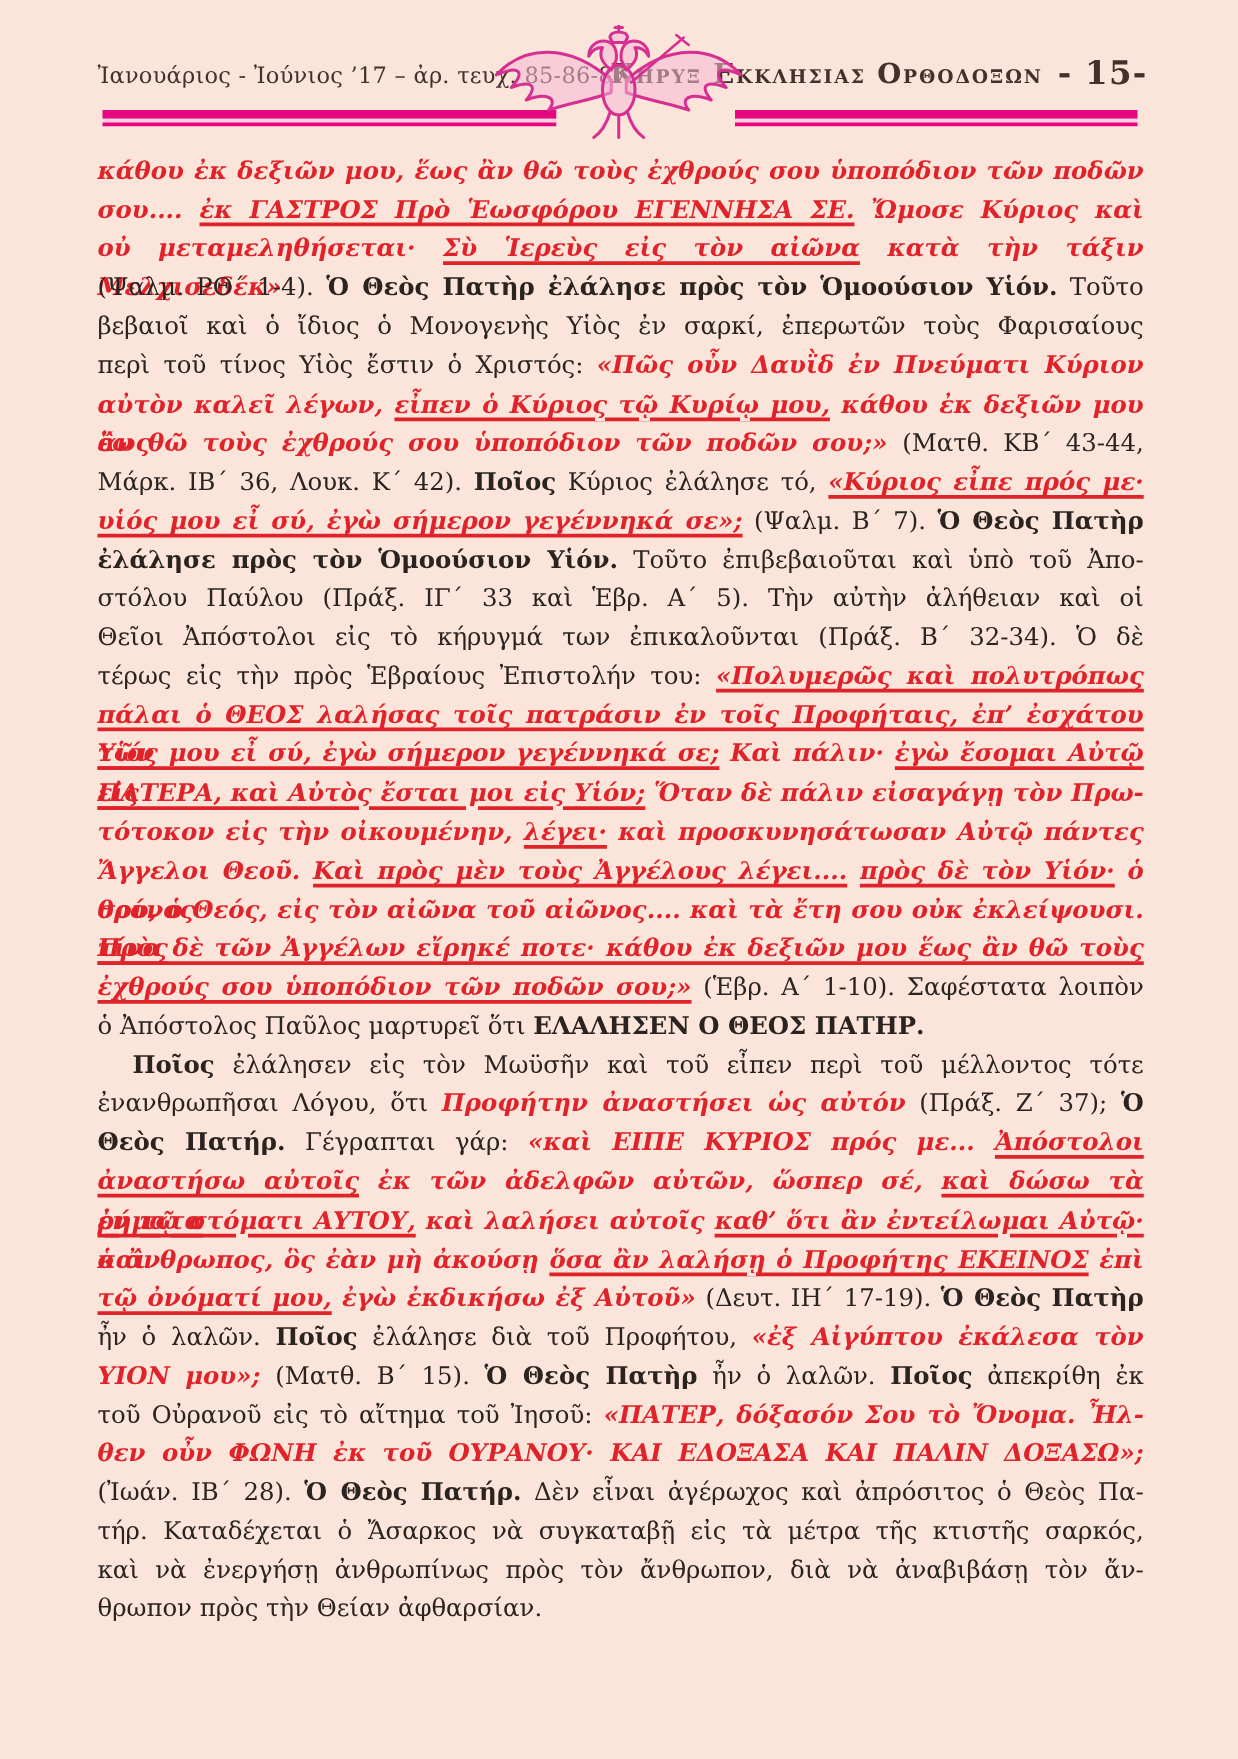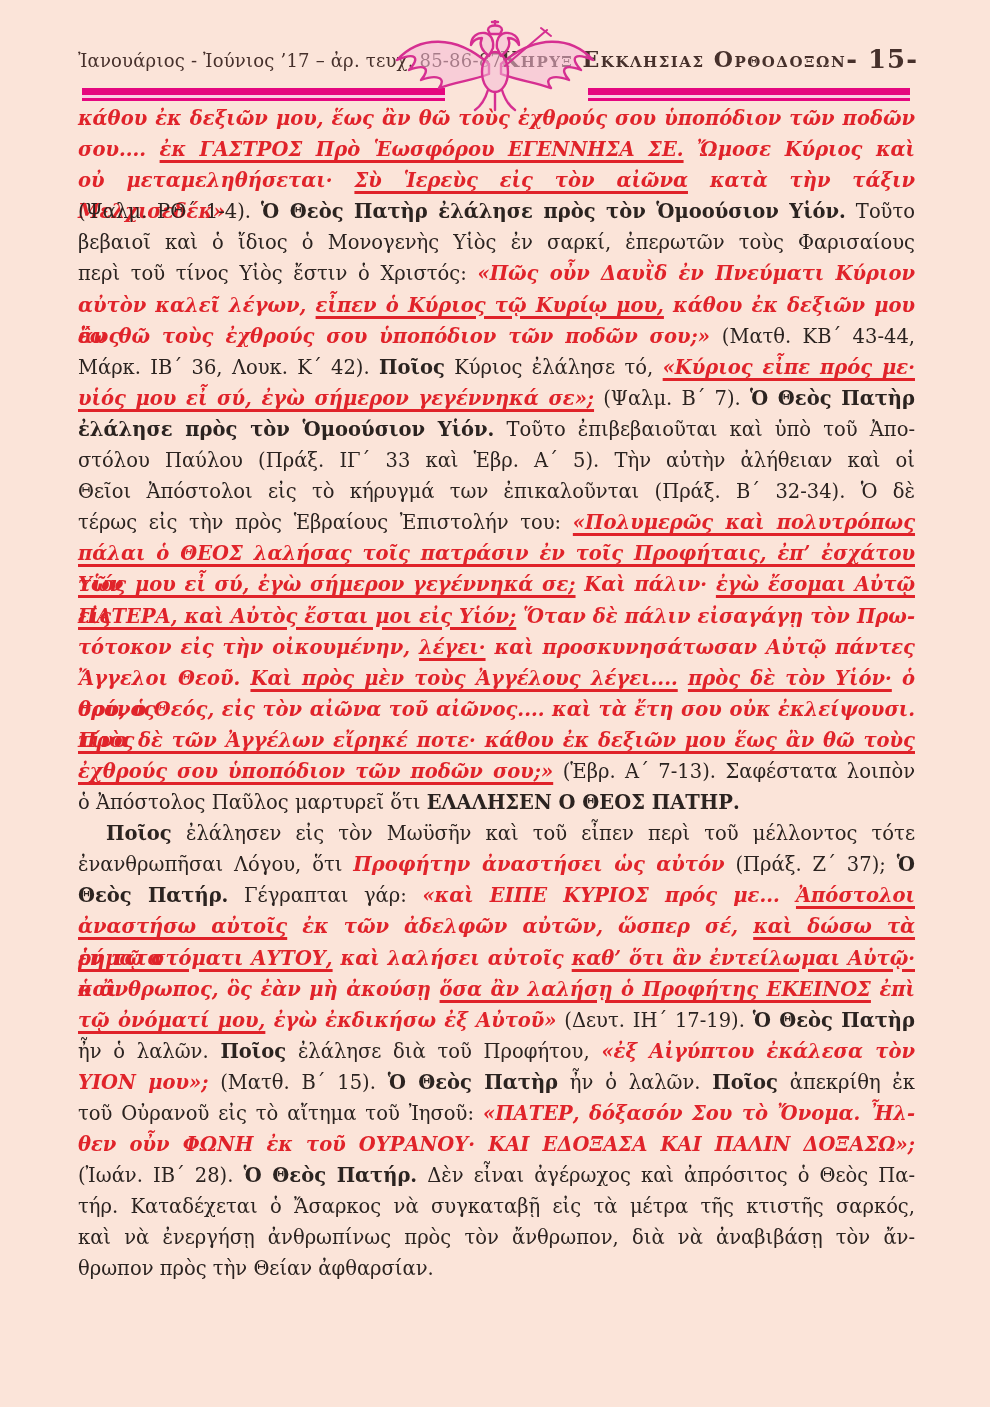--- a/index.html
+++ b/index.html
@@ -16,35 +16,35 @@
     position:absolute;left:78px;top:50px;
     font-size:18px;letter-spacing:.2px;color:#46302b;white-space:nowrap;
   }
   .hdr-right{
     position:absolute;right:72px;top:44px;
     display:flex;align-items:center;white-space:nowrap;color:#46302b;
   }
   .journal-title{
     font-variant:small-caps;font-size:22px;letter-spacing:1.5px;font-weight:600;
   }
-  .page-number{font-size:26px;font-weight:bold;letter-spacing:1px;}
+  .page-number{font-size:26px;font-weight:bold;margin-left:12px;letter-spacing:1px;}
 
   
   .rule{position:absolute;top:88px;}
   .rule .bar{height:7px;background:#e5077f;}
   .rule .gap{height:3px;background:#f9cfe4;}
   .rule .thin{height:3px;background:#e5077f;}
   .rule-left{left:82px;width:363px;}
   .rule-right{left:588px;width:322px;}
 
   
   .emblem{position:absolute;left:50%;top:20px;transform:translateX(-50%);}
 
   
-  .article{position:absolute;left:78px;top:103px;width:837px;}
+  .article{position:absolute;left:78px;top:121px;width:837px;}
   .line{
     font-size:19.5px;line-height:31.1px;height:31.1px;
     text-align:justify;text-align-last:justify;
     color:#2b2320;
   }
   .line.end{text-align-last:left;}
   .line.ind{text-indent:28px;}
   .seg.kb{font-weight:700;}
   .seg.ki{}
   .seg.r{color:#e0232a;font-weight:700;font-style:italic;}
@@ -115,21 +115,21 @@
         <div class="line"><span class="seg k">στόλου Παύλου </span><span class="seg ki">(Πράξ. ΙΓ´ 33 καὶ Ἑβρ. Α´ 5).</span><span class="seg k"> Τὴν αὐτὴν ἀλήθειαν καὶ οἱ</span></div>
         <div class="line"><span class="seg k">Θεῖοι Ἀπόστολοι εἰς τὸ κήρυγμά των ἐπικαλοῦνται </span><span class="seg ki">(Πράξ. Β´ 32-34).</span><span class="seg k"> Ὁ δὲ</span></div>
         <div class="line"><span class="seg k">τέρως εἰς τὴν πρὸς Ἑβραίους Ἐπιστολήν του: </span><span class="seg r u">«Πολυμερῶς καὶ πολυτρόπως</span></div>
         <div class="line"><span class="seg r u">πάλαι ὁ ΘΕΟΣ λαλήσας τοῖς πατράσιν ἐν τοῖς Προφήταις, ἐπ’ ἐσχάτου τῶν</span></div>
         <div class="line"><span class="seg r u">Υἱός μου εἶ σύ, ἐγὼ σήμερον γεγέννηκά σε;</span><span class="seg r"> Καὶ πάλιν· </span><span class="seg r u">ἐγὼ ἔσομαι Αὐτῷ εἰς</span></div>
         <div class="line"><span class="seg r u">ΠΑΤΕΡΑ, καὶ Αὐτὸς ἔσται μοι εἰς Υἱόν;</span><span class="seg r"> Ὅταν δὲ πάλιν εἰσαγάγῃ τὸν Πρω-</span></div>
         <div class="line"><span class="seg r">τότοκον εἰς τὴν οἰκουμένην, </span><span class="seg r u">λέγει·</span><span class="seg r"> καὶ προσκυνησάτωσαν Αὐτῷ πάντες</span></div>
         <div class="line"><span class="seg r">Ἄγγελοι Θεοῦ. </span><span class="seg r u">Καὶ πρὸς μὲν τοὺς Ἀγγέλους λέγει....</span><span class="seg r"> </span><span class="seg r u">πρὸς δὲ τὸν Υἱόν·</span><span class="seg r"> ὁ θρόνος</span></div>
         <div class="line"><span class="seg r">σου, ὁ Θεός, εἰς τὸν αἰῶνα τοῦ αἰῶνος.... καὶ τὰ ἔτη σου οὐκ ἐκλείψουσι. </span><span class="seg r u">Πρὸς</span></div>
         <div class="line"><span class="seg r u">τίνα δὲ τῶν Ἀγγέλων εἴρηκέ ποτε· κάθου ἐκ δεξιῶν μου ἕως ἂν θῶ τοὺς</span></div>
-        <div class="line"><span class="seg r u">ἐχθρούς σου ὑποπόδιον τῶν ποδῶν σου;»</span><span class="seg ki"> (Ἑβρ. Α´ 7-13).</span><span class="seg k"> Σαφέστατα λοιπὸν</span></div>
+        <div class="line"><span class="seg r u">ἐχθρούς σου ὑποπόδιον τῶν ποδῶν σου;»</span><span class="seg ki"> (Ἑβρ. Α´ 1-10).</span><span class="seg k"> Σαφέστατα λοιπὸν</span></div>
         <div class="line end"><span class="seg k">ὁ Ἀπόστολος Παῦλος μαρτυρεῖ ὅτι </span><span class="seg kb">ΕΛΑΛΗΣΕΝ Ο ΘΕΟΣ ΠΑΤΗΡ.</span></div>
         <div class="line ind"><span class="seg kb">Ποῖος</span><span class="seg k"> ἐλάλησεν εἰς τὸν Μωϋσῆν καὶ τοῦ εἶπεν περὶ τοῦ μέλλοντος τότε</span></div>
         <div class="line"><span class="seg k">ἐνανθρωπῆσαι Λόγου, ὅτι </span><span class="seg r">Προφήτην ἀναστήσει ὡς αὐτόν</span><span class="seg ki"> (Πράξ. Ζ´ 37); </span><span class="seg kb">Ὁ</span></div>
         <div class="line"><span class="seg kb">Θεὸς Πατήρ.</span><span class="seg k"> Γέγραπται γάρ: </span><span class="seg r">«καὶ ΕΙΠΕ ΚΥΡΙΟΣ πρός με... </span><span class="seg r u">Ἀπόστολοι</span></div>
         <div class="line"><span class="seg r u">ἀναστήσω αὐτοῖς</span><span class="seg r"> ἐκ τῶν ἀδελφῶν αὐτῶν, ὥσπερ σέ, </span><span class="seg r u">καὶ δώσω τὰ ῥήματα</span></div>
         <div class="line"><span class="seg r u">ἐν τῷ στόματι ΑΥΤΟΥ,</span><span class="seg r"> καὶ λαλήσει αὐτοῖς </span><span class="seg r u">καθ’ ὅτι ἂν ἐντείλωμαι Αὐτῷ·</span><span class="seg r"> καὶ</span></div>
         <div class="line"><span class="seg r">ὁ ἄνθρωπος, ὃς ἐὰν μὴ ἀκούσῃ </span><span class="seg r u">ὅσα ἂν λαλήσῃ ὁ Προφήτης ΕΚΕΙΝΟΣ</span><span class="seg r"> ἐπὶ</span></div>
         <div class="line"><span class="seg r u">τῷ ὀνόματί μου,</span><span class="seg r"> ἐγὼ ἐκδικήσω ἐξ Αὐτοῦ»</span><span class="seg ki"> (Δευτ. ΙΗ´ 17-19). </span><span class="seg kb">Ὁ Θεὸς Πατὴρ</span></div>
         <div class="line"><span class="seg k">ἦν ὁ λαλῶν. </span><span class="seg kb">Ποῖος</span><span class="seg k"> ἐλάλησε διὰ τοῦ Προφήτου, </span><span class="seg r">«ἐξ Αἰγύπτου ἐκάλεσα τὸν</span></div>
         <div class="line"><span class="seg r">ΥΙΟΝ μου»;</span><span class="seg ki"> (Ματθ. Β´ 15). </span><span class="seg kb">Ὁ Θεὸς Πατὴρ</span><span class="seg k"> ἦν ὁ λαλῶν. </span><span class="seg kb">Ποῖος</span><span class="seg k"> ἀπεκρίθη ἐκ</span></div>

